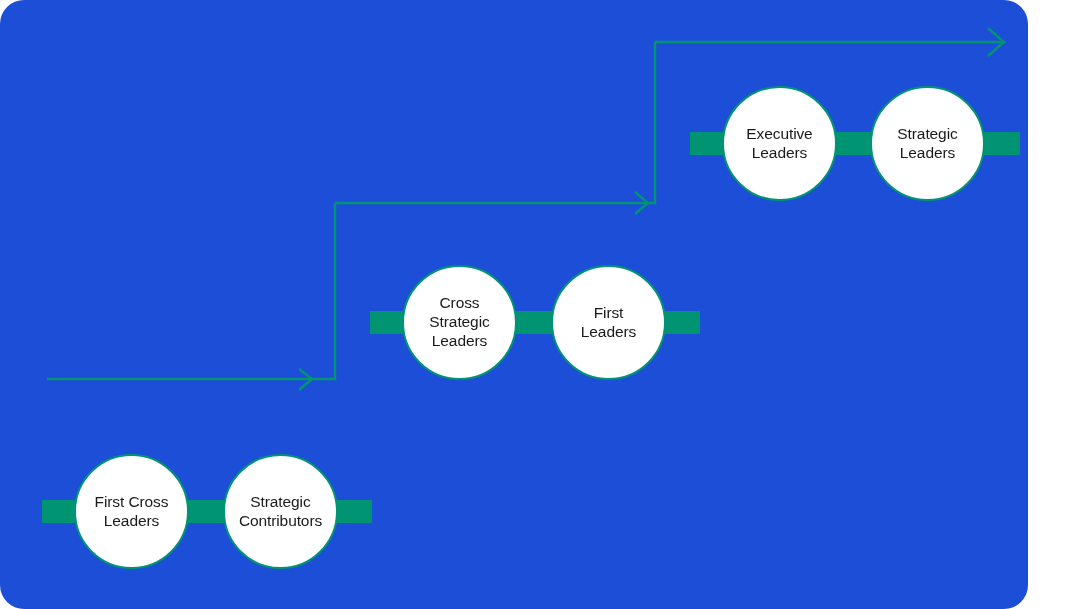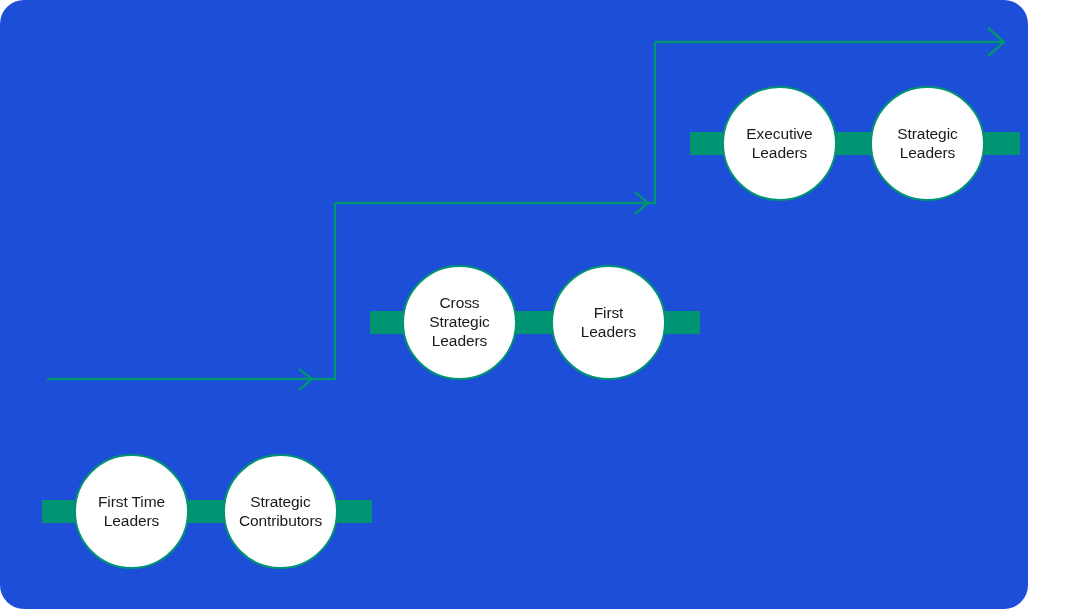--- a/index.html
+++ b/index.html
@@ -119,21 +119,21 @@
     </div>
   </div>
 
   <div class="stage-row" style="left:0; top:0; width:1065px; height:609px;">
 
     <div class="connector-bar" style="left:42px; top:500px; width:44px;"></div>
     <div class="connector-bar" style="left:172px; top:500px; width:70px;"></div>
     <div class="connector-bar" style="left:324px; top:500px; width:48px;"></div>
 
     <div class="node-circle" style="left:74px; top:454px;">
-      <span class="node-label">First Time
+      <span class="node-label">First Cross
 Leaders</span>
     </div>
 
     <div class="node-circle" style="left:223px; top:454px;">
       <span class="node-label">Strategic
 Contributors</span>
     </div>
   </div>
 
 </div>

